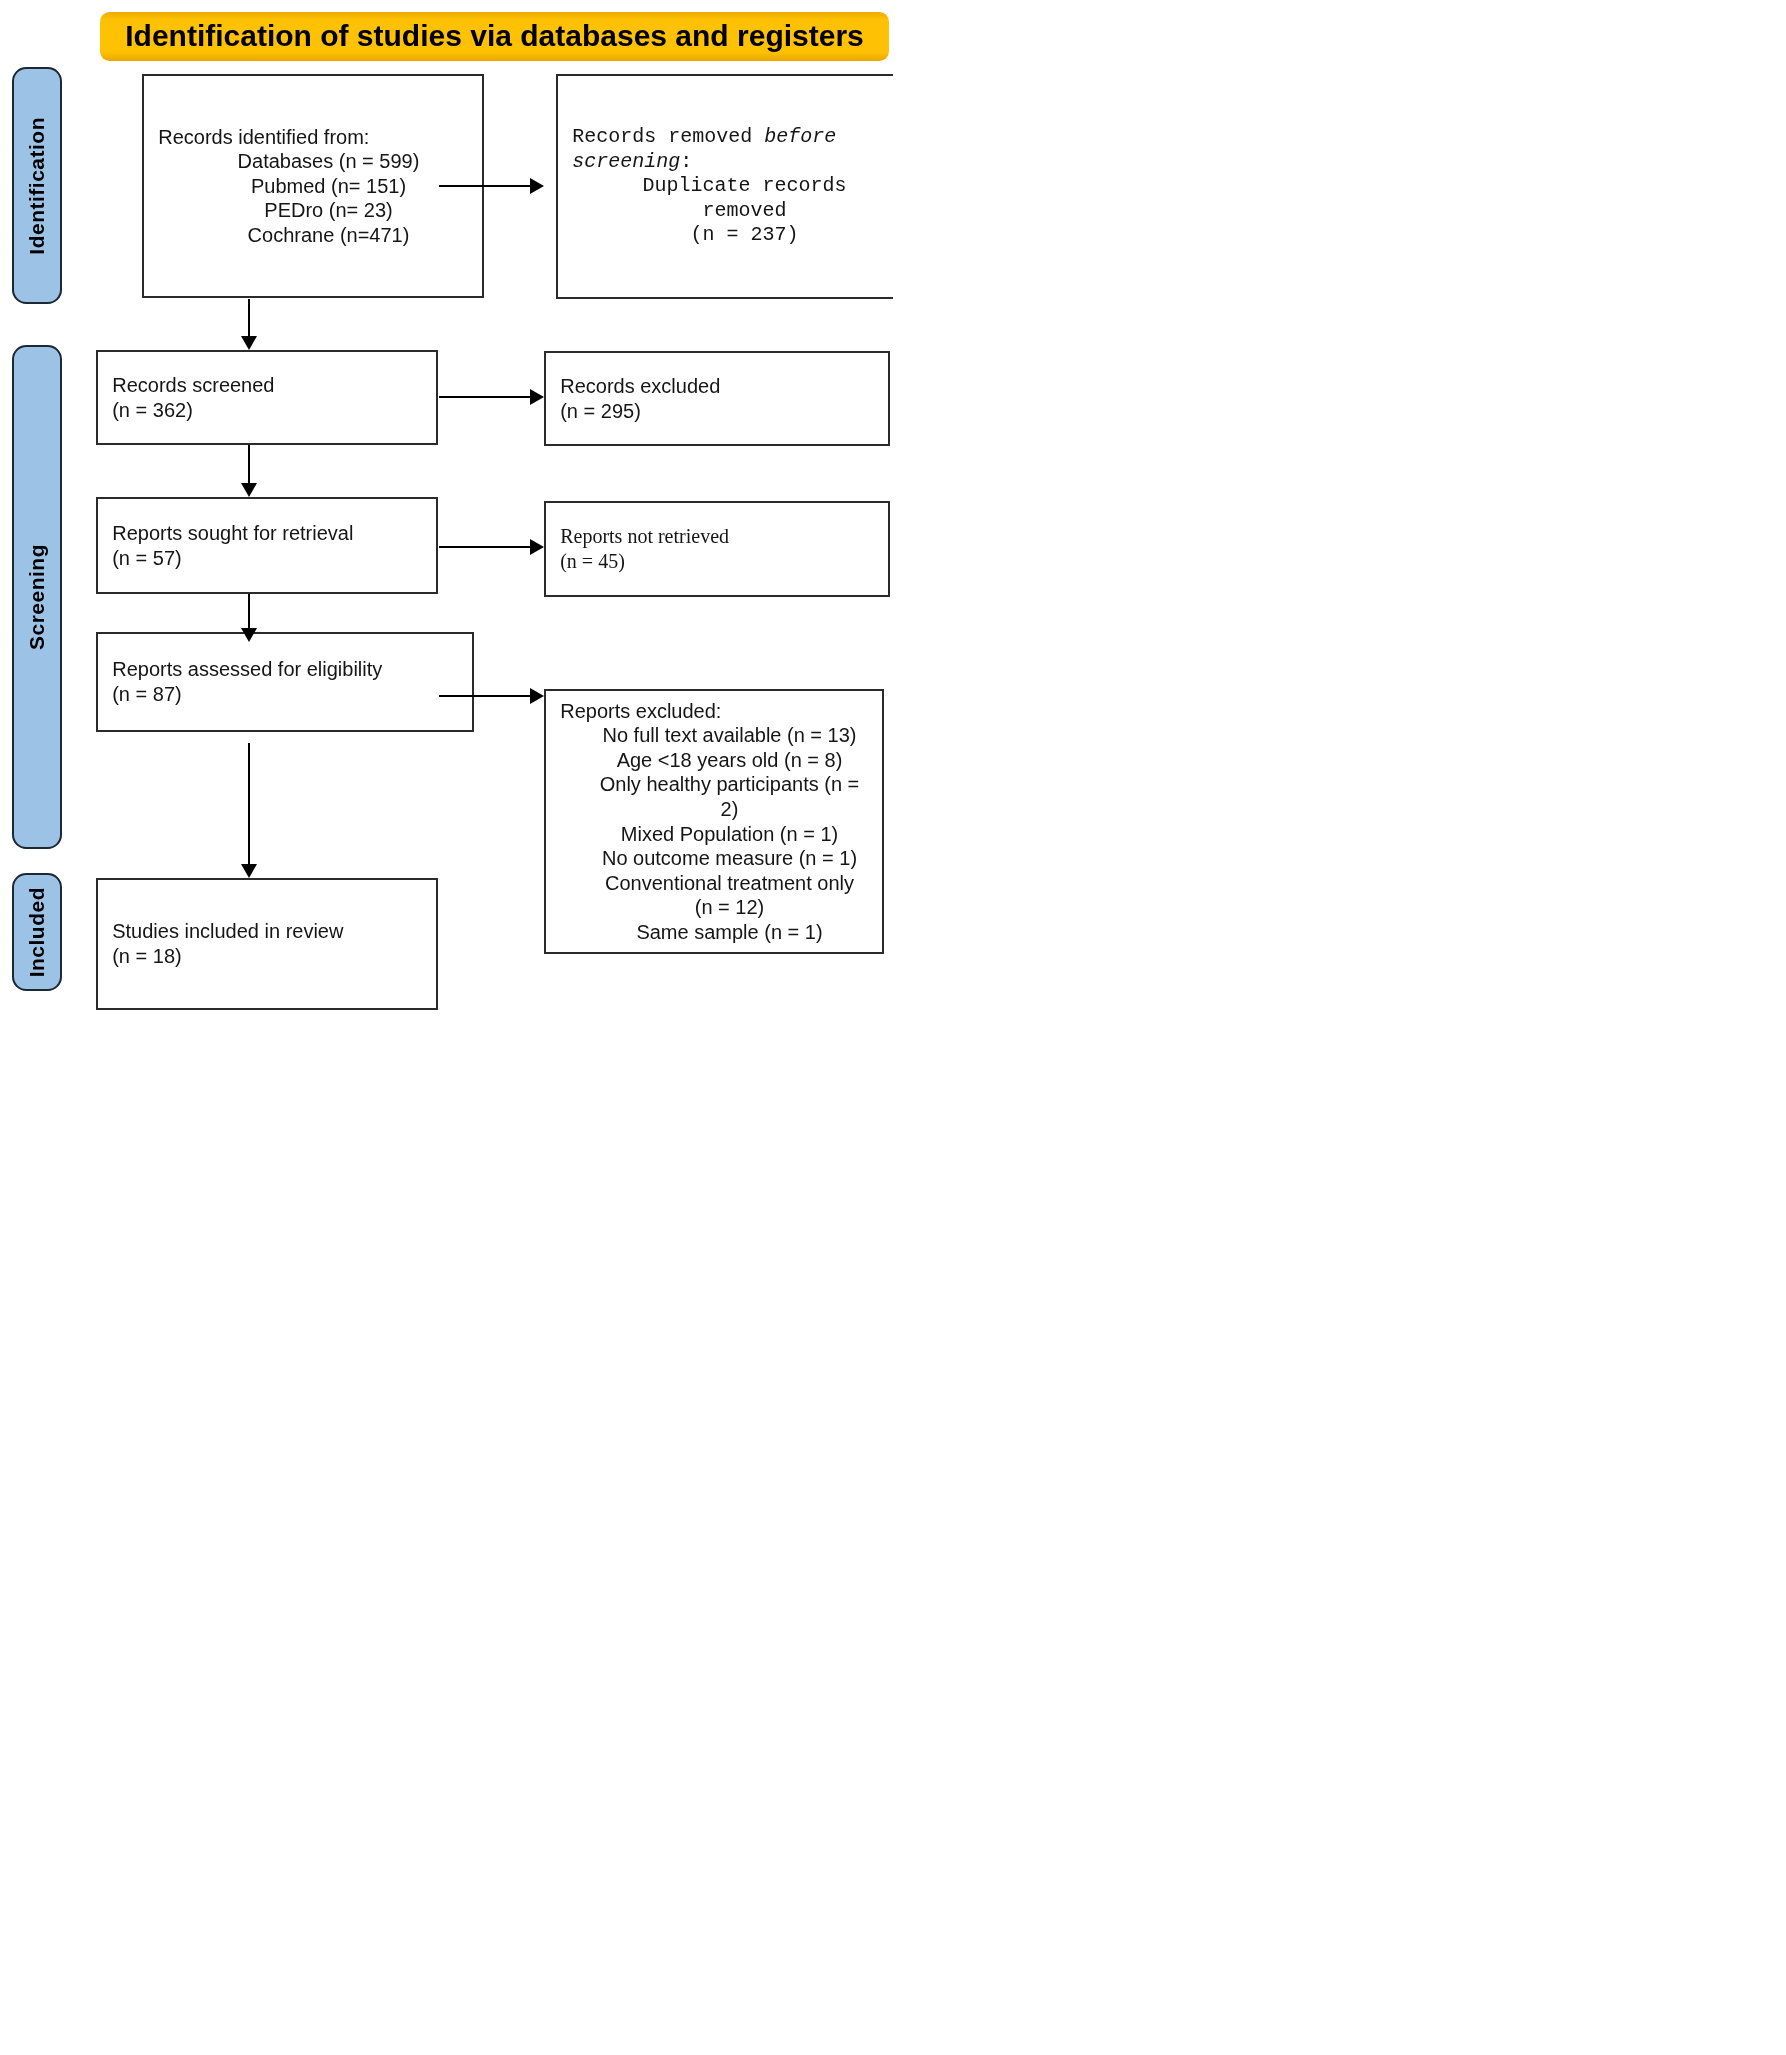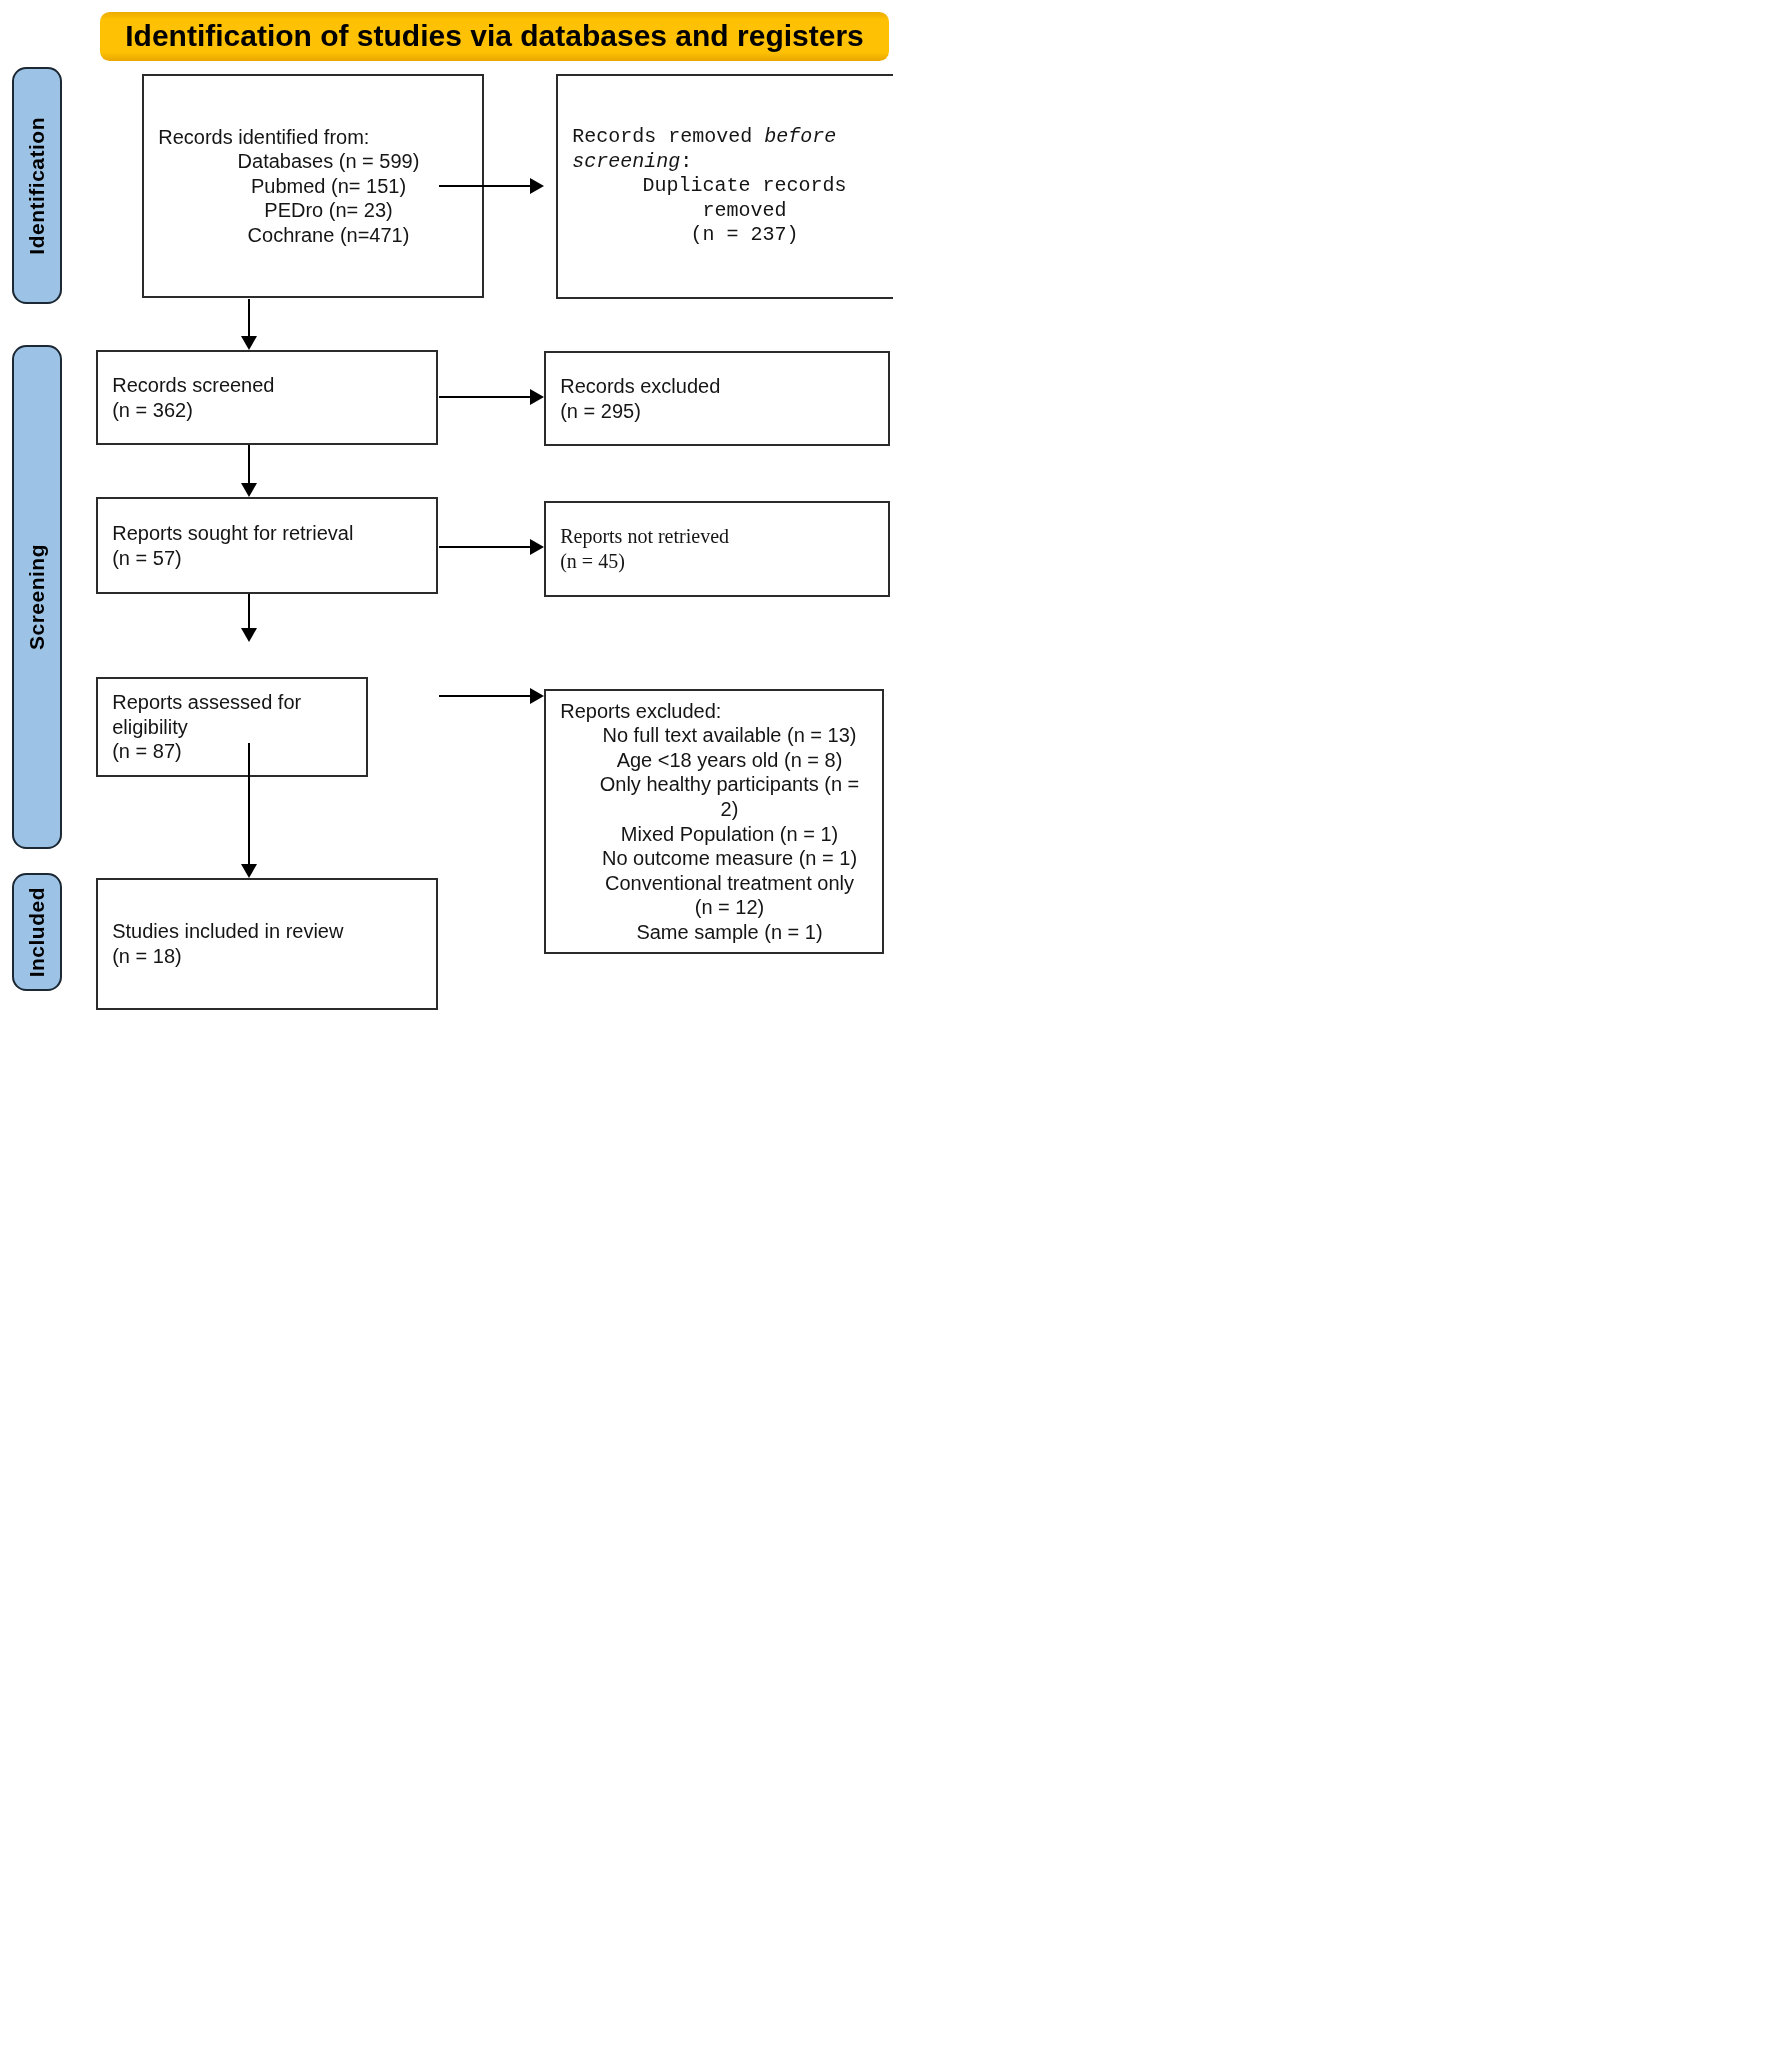--- a/index.html
+++ b/index.html
@@ -94,21 +94,21 @@
   <div class="box" style="left:96px;top:350px;width:342px;height:95px;">
     <div class="ln">Records screened</div>
     <div class="ln">(n = 362)</div>
   </div>
 
   <div class="box" style="left:96px;top:497px;width:342px;height:97px;">
     <div class="ln">Reports sought for retrieval</div>
     <div class="ln">(n = 57)</div>
   </div>
 
-  <div class="box" style="left:96px;top:677px;width:272px;height:100px;">
+  <div class="box" style="left:96px;top:632px;width:378px;height:100px;">
     <div class="ln">Reports assessed for eligibility</div>
     <div class="ln">(n = 87)</div>
   </div>
 
   <div class="box" style="left:96px;top:878px;width:342px;height:132px;">
     <div class="ln">Studies included in review</div>
     <div class="ln">(n = 18)</div>
   </div>
 
   <div class="box" style="left:556px;top:74px;width:346px;height:225px;font-family:Liberation Mono, monospace;">

